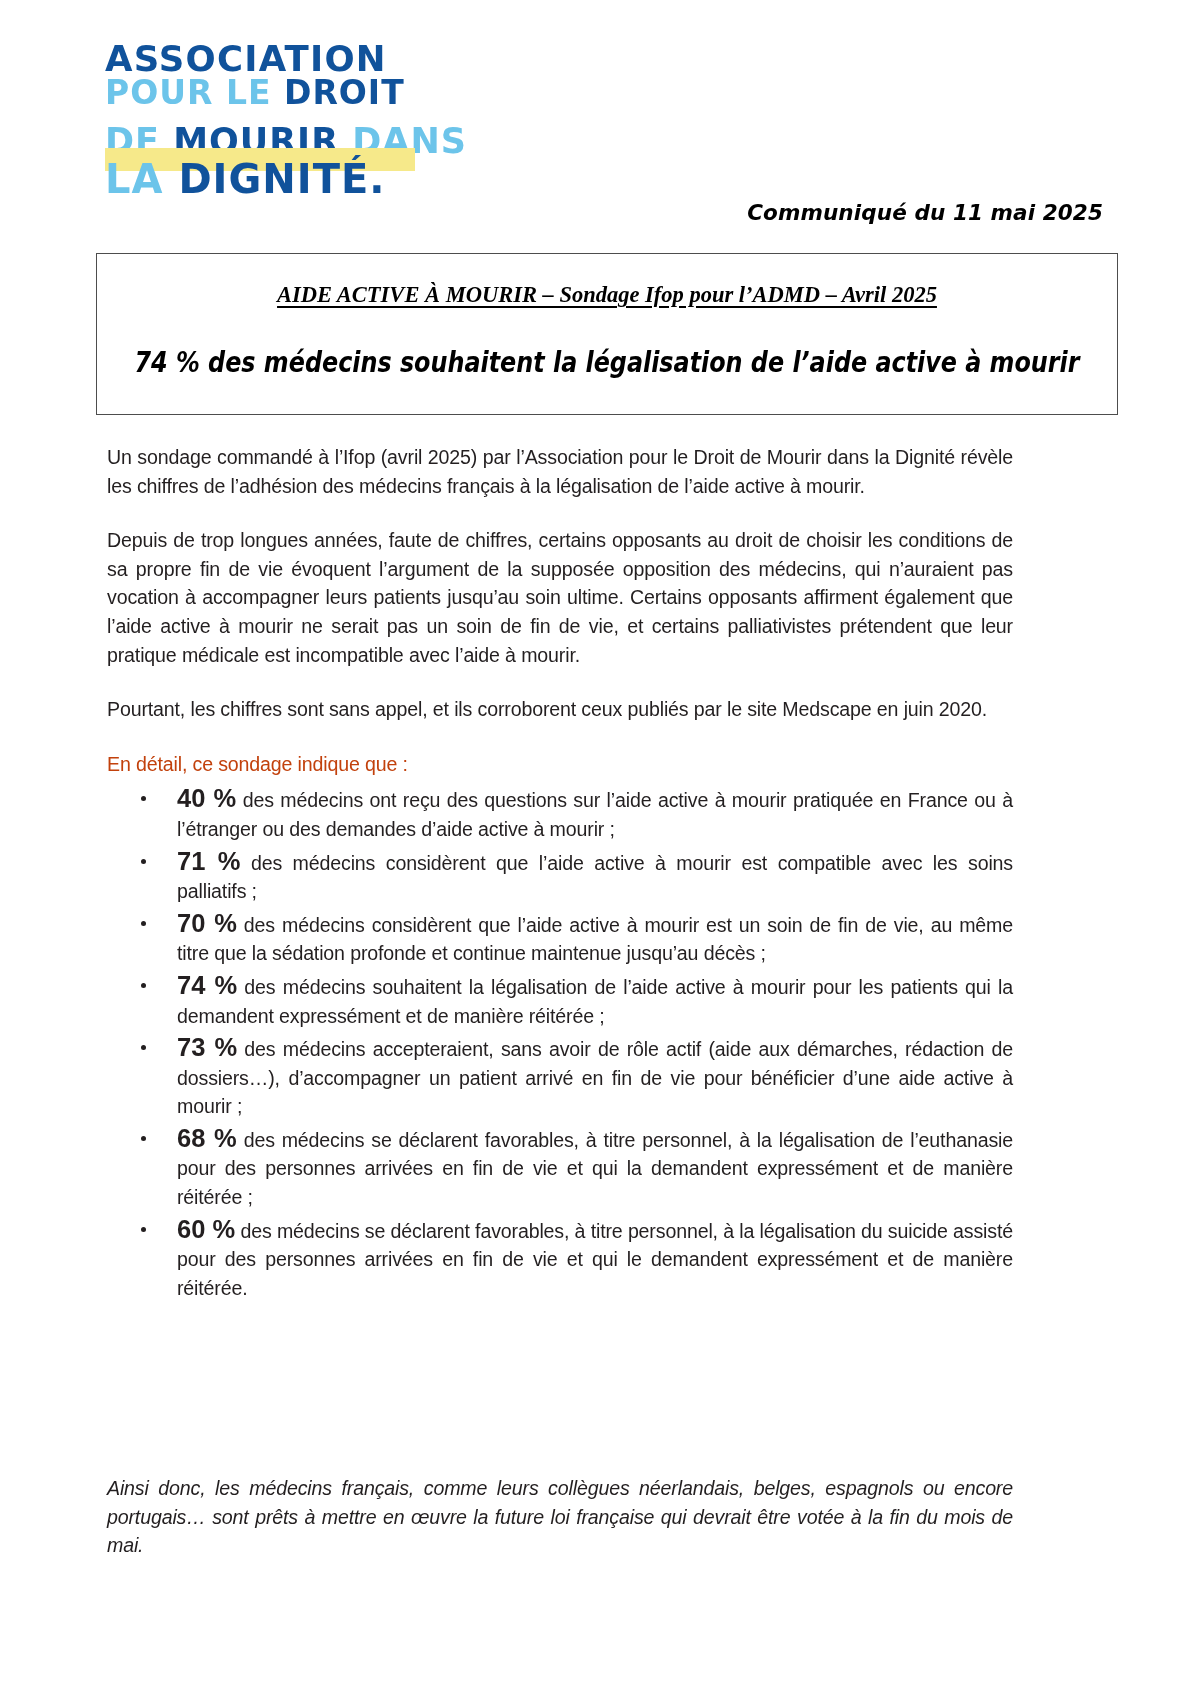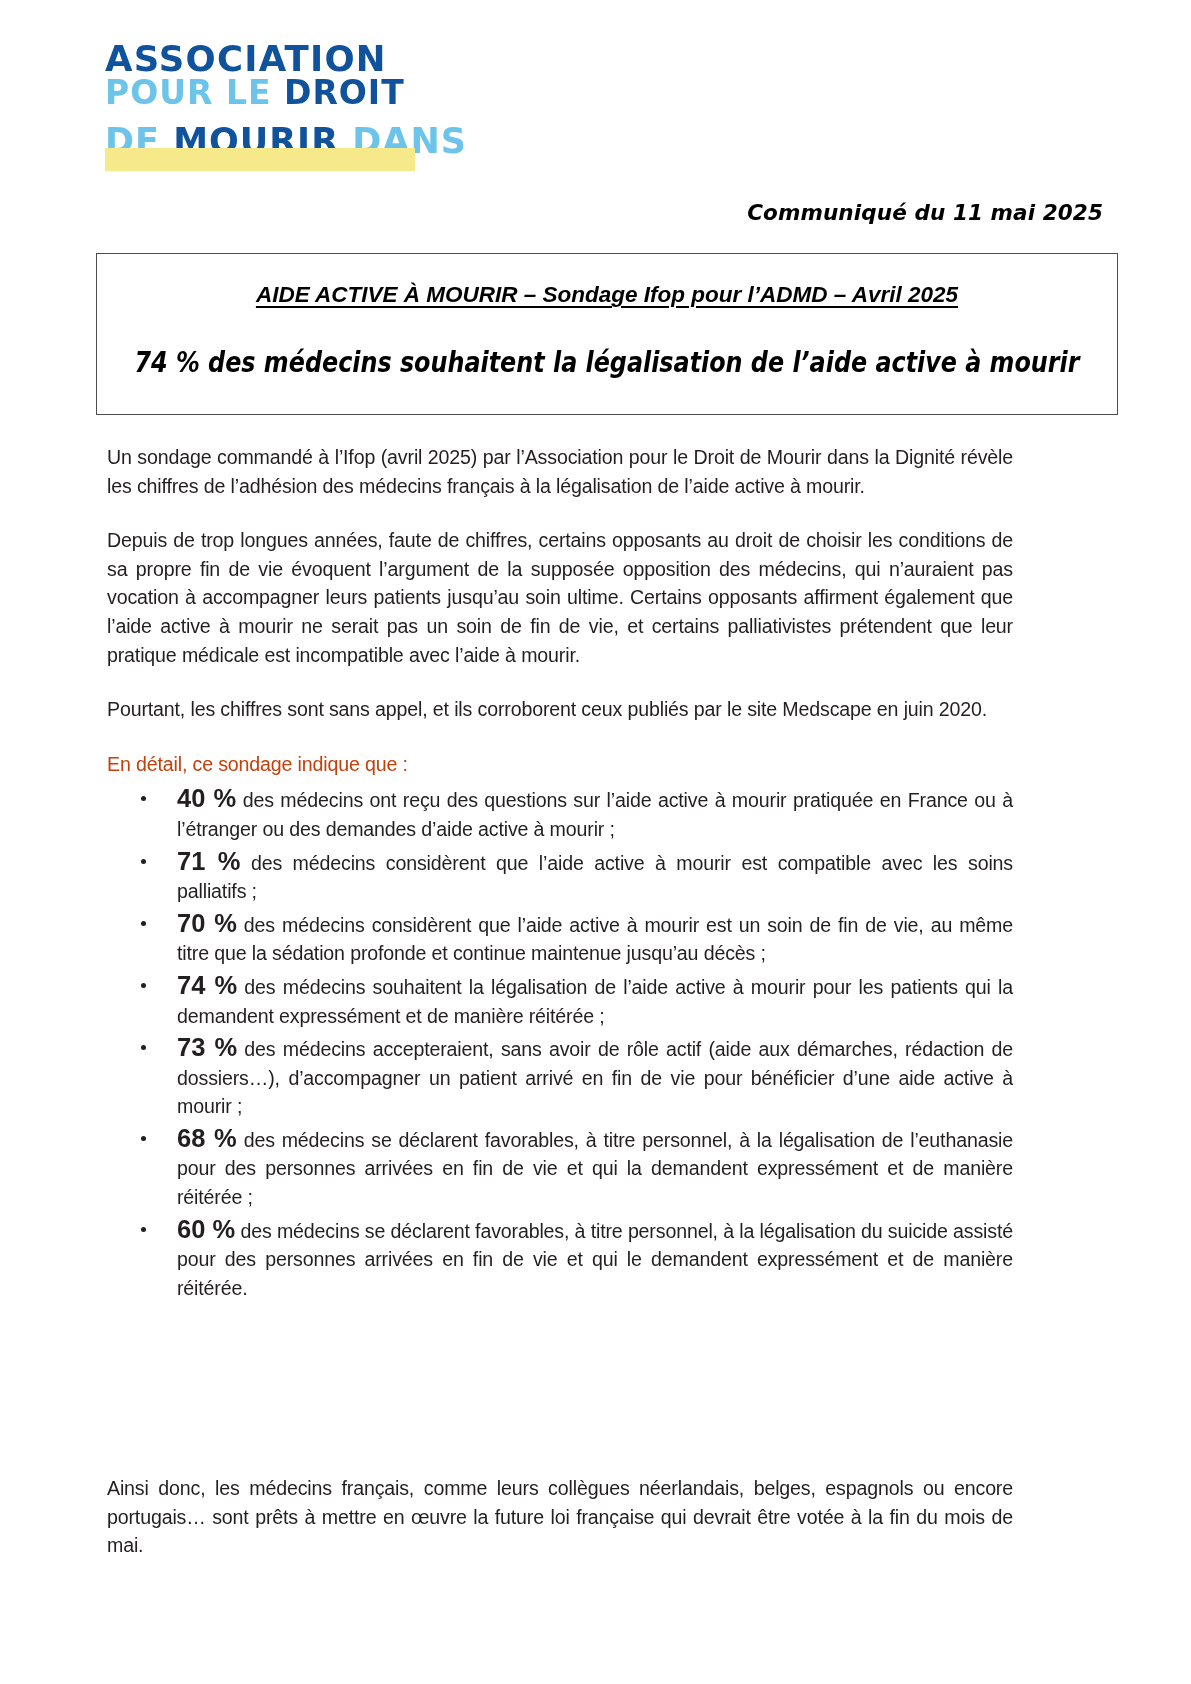--- a/index.html
+++ b/index.html
@@ -87,21 +87,21 @@
     box-sizing: border-box;
     border: 1.5px solid #4d4d4d;
     background: #ffffff;
   }
   .title-sub {
     position: absolute;
     left: 0;
     right: 0;
     top: 28px;
     text-align: center;
-    font-family: Liberation Sans, sans-serif;
+    font-family: Liberation Serif, serif;
     font-style: italic;
     font-weight: bold;
     font-size: 22.5px;
     color: #000;
     white-space: nowrap;
   }
   .title-sub u { text-decoration: underline; text-underline-offset: 4px; }
 
   .title-main {
     position: absolute;
@@ -187,20 +187,21 @@
     left: 107px;
     top: 1474px;
     width: 906px;
     font-family: "Liberation Sans", sans-serif;
     font-weight: 300;
     font-size: 19.6px;
     line-height: 28.6px;
     text-align: justify;
     color: #231f20;
     letter-spacing: -0.15px;
+    font-style: italic;
   }
 
   
   .contact {
     position: absolute;
     left: 0;
     right: 0;
     top: 1583px;
     text-align: center;
     font-family: "DejaVu Sans", sans-serif;
@@ -224,20 +225,23 @@
   <div class="logo-block">
     <div class="logo-line logo-row1">
       <span class="l-dark">ASSOCIATION</span>
     </div>
     <div class="logo-line logo-row2">
       <span class="l-light">POUR LE </span><span class="l-dark">DROIT</span>
     </div>
     <div class="logo-line logo-row3">
       <span class="l-light">DE </span><span class="l-dark">MOURIR </span><span class="l-light">DANS</span>
     </div>
+    <div class="logo-line logo-row4">
+      <span class="l-light">LA </span><span class="l-dark">DIGNITÉ.</span>
+    </div>
   </div>
 
   <div class="date-line">Communiqué du 11 mai 2025</div>
 
   <div class="title-box">
     <div class="title-sub">
       <u>AIDE ACTIVE À MOURIR – Sondage Ifop pour l’ADMD – Avril 2025</u>
     </div>
     <div class="title-main">74 % des médecins souhaitent la légalisation de l’aide active à mourir</div>
   </div>

